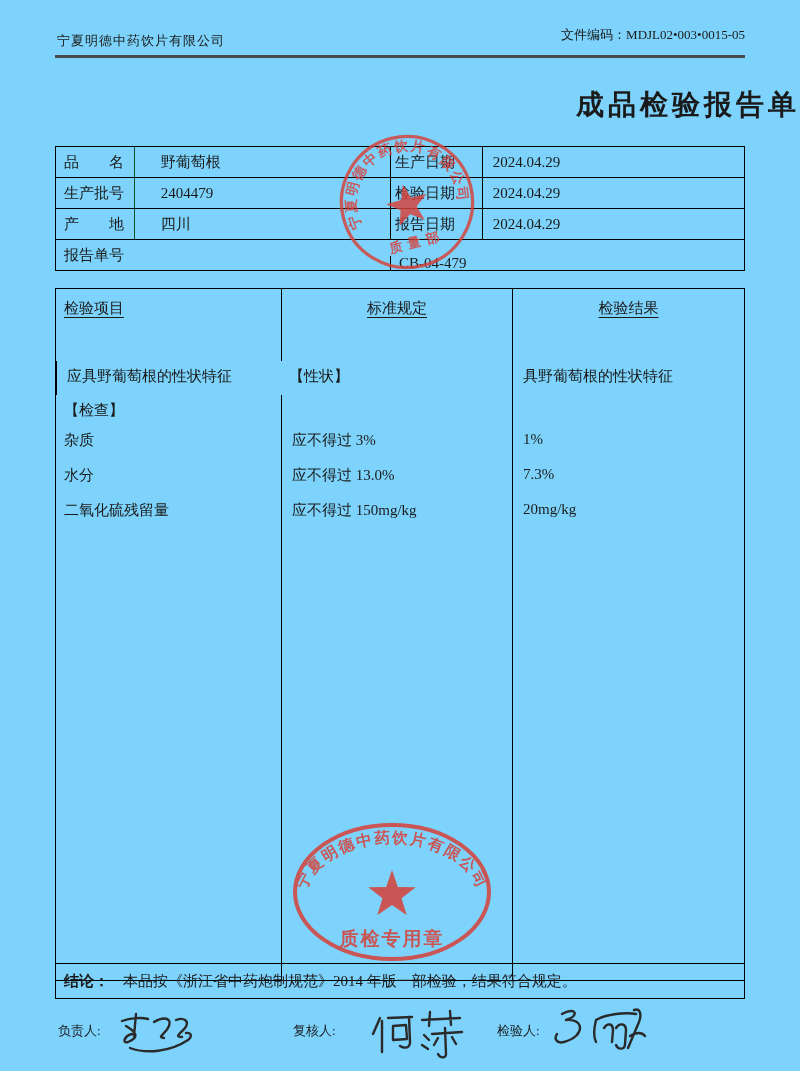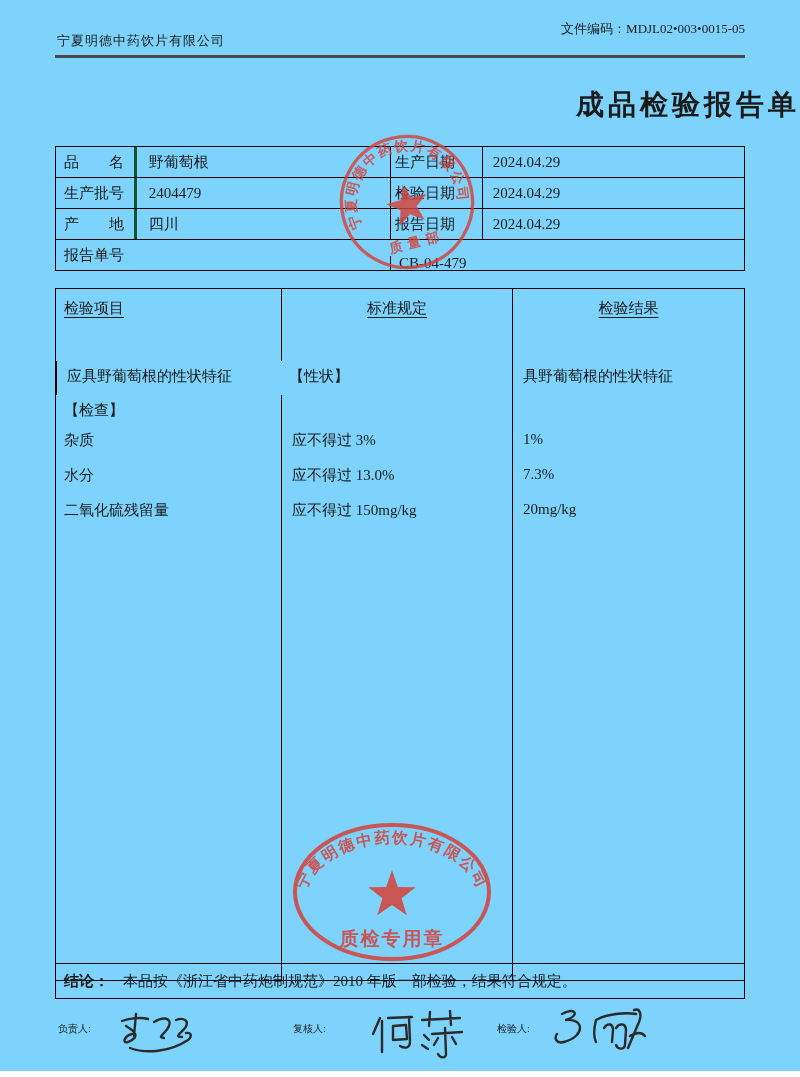--- a/index.html
+++ b/index.html
@@ -14,42 +14,42 @@
     height: 1071px;
     background: #7dd3fc;
     overflow: hidden;
   }
   
   .hdr-left {
     position: absolute; left: 57px; top: 32px;
     font-size: 13px; letter-spacing: 1px;
   }
   .hdr-right {
-    position: absolute; right: 55px; top: 20px;
+    position: absolute; right: 55px; top: 26px;
     font-size: 13px;
   }
   .hdr-rule {
     position: absolute; left: 55px; top: 55px;
     width: 690px; height: 3px; background: #4a4a4a;
   }
   .doc-title {
     position: absolute; left: 0; top: 86px; width: 800px;
     text-align: right; font-size: 28px; font-weight: bold;
     letter-spacing: 4px;
   }
   
   .info-table {
     position: absolute; left: 55px; top: 146px; width: 690px;
     border: 1px solid #000; border-bottom: none;
     font-size: 15px;
   }
   .info-row { display: flex; height: 31px; border-bottom: 1px solid #000; }
   .info-cell { display: flex; align-items: center; overflow: hidden; white-space: nowrap; }
   .c-l1 { width: 78px;  padding-left: 8px; }
-  .c-v1 { width: 257px; padding-left: 12px; border-left: 3px solid #14532d; }
+  .c-v1 { width: 257px; padding-left: 26px; border-left: 1px solid #14532d; }
   .c-l2 { width: 92px;  padding-left: 4px;  border-left: 1px solid #000; }
   .c-v2 { width: 263px; padding-left: 10px; border-left: 1px solid #000; }
   .c-rl { width: 335px; padding-left: 8px; }
   .c-rv { width: 355px; padding-left: 8px; border-left: 1px solid #000; margin-top: 16px; }
   
   .inspect {
     position: absolute; left: 55px; top: 288px; width: 690px; height: 693px;
     border: 1px solid #000;
     display: grid;
     grid-template-columns: 225px 231px 232px;
@@ -64,21 +64,21 @@
   .head-label { text-decoration: underline; text-underline-offset: 4px; }
   
   .conclusion {
     position: absolute; left: 55px; top: 963px; width: 690px; height: 36px;
     border: 1px solid #000;
     display: flex; align-items: center;
     padding-left: 8px; font-size: 15px; white-space: nowrap;
   }
   .conclusion b { margin-right: 14px; }
   
-  .sig-row { position: absolute; left: 0; top: 1012px; width: 800px; height: 60px; font-size: 10px; }
+  .sig-row { position: absolute; left: 0; top: 1012px; width: 800px; height: 60px; font-size: 13px; }
   .sig-label { position: absolute; top: 10px; white-space: nowrap; }
   .lbl-resp { left: 58px; }
   .lbl-rev  { left: 293px; }
   .lbl-insp { left: 497px; }
   .sig-svg { position: absolute; }
   .sig1 { left: 112px; top: -6px; }
   .sig2 { left: 366px; top: -8px; }
   .sig3 { left: 550px; top: -14px; }
   .sig-svg path { fill: none; stroke: #2a2a2a; stroke-width: 2.4; stroke-linecap: round; stroke-linejoin: round; }
   
@@ -148,21 +148,21 @@
     <div class="insp-cell col2 body">应不得过 150mg/kg</div>
     <div class="insp-cell col3 body">20mg/kg</div>
 
     <div class="insp-cell col1"></div>
     <div class="insp-cell col2"></div>
     <div class="insp-cell col3"></div>
   </div>
 
   <div class="conclusion">
     <b>结论：</b>
-    <span>本品按《浙江省中药炮制规范》2010 年版一部检验，结果符合规定。</span>
+    <span>本品按《浙江省中药炮制规范》2014 年版一部检验，结果符合规定。</span>
   </div>
 
   <div class="sig-row">
     <span class="sig-label lbl-resp">负责人:</span>
     <svg class="sig-svg sig1" width="110" height="56" viewBox="0 0 110 56">
       <path d="M24,8 L22,30 M10,15 C18,12 30,11 36,13 M14,20 C24,26 28,31 16,36 C10,38 12,30 20,28"></path>
       <path d="M42,16 C52,10 60,12 57,20 C54,28 44,31 52,32 M64,14 C72,11 78,15 73,22 C68,28 62,31 70,31"></path>
       <path d="M18,42 C34,48 58,46 76,34 C80,31 80,26 74,27"></path>
     </svg>
     <span class="sig-label lbl-rev">复核人:</span>

